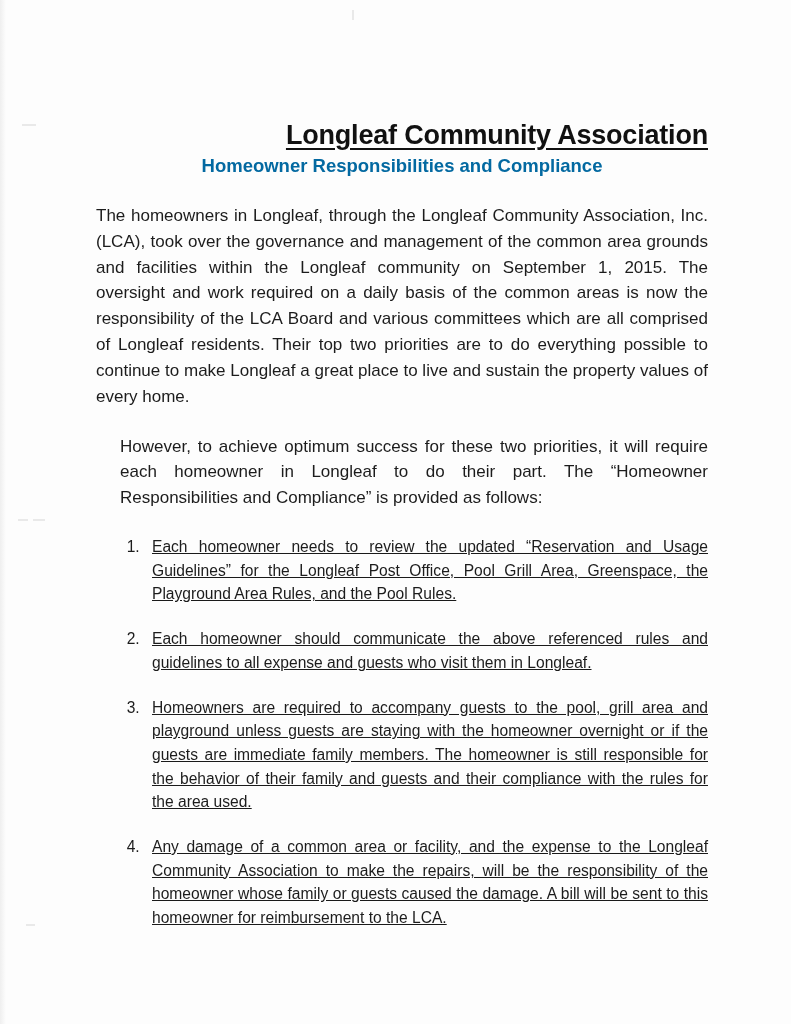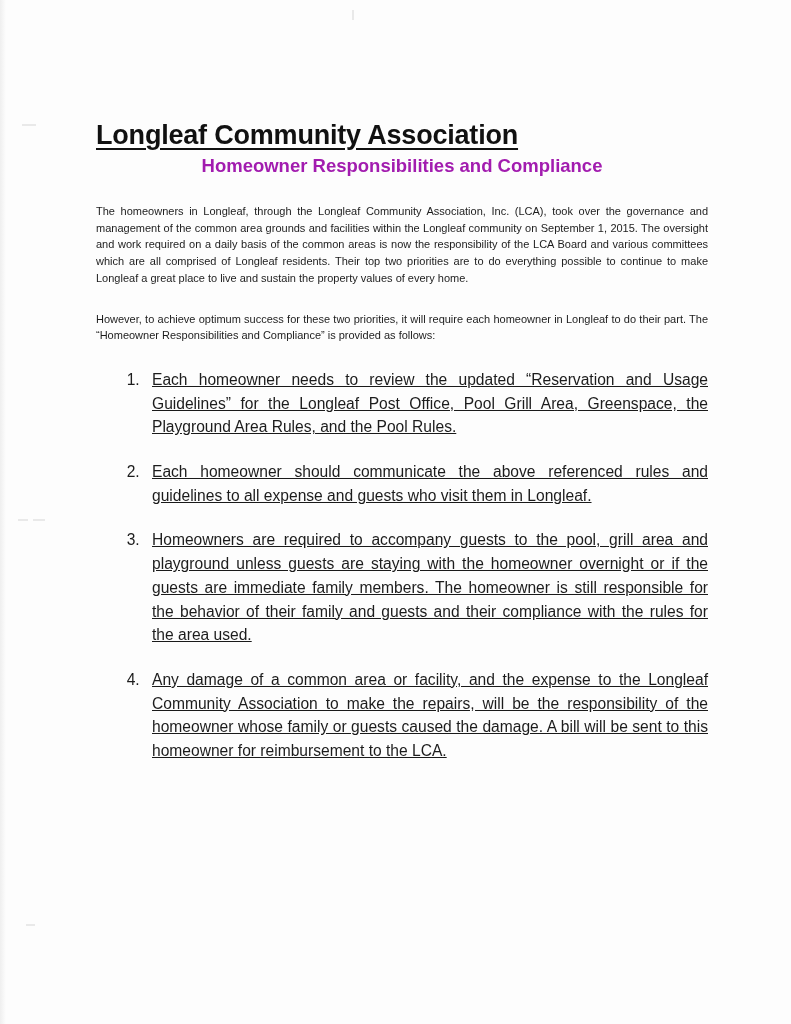--- a/index.html
+++ b/index.html
@@ -25,43 +25,44 @@
   }
   .content {
     position: absolute;
     left: 96px;
     top: 120px;
     width: 612px;
   }
   .doc-title {
     font-size: 27px;
     font-weight: bold;
-    text-align: left;
+    text-align: right;
     letter-spacing: -0.2px;
     margin: 0 0 2px 0;
     text-decoration: underline;
     text-underline-offset: 4px;
     color: #111;
   }
   .doc-subtitle {
     font-size: 18.5px;
     font-weight: bold;
     text-align: center;
     margin: 4px 0 0 0;
-    color: #a21caf;
+    color: #0369a1;
   }
   p.body-para {
-    font-size: 11px;
+    font-size: 17px;
     line-height: 1.52;
     text-align: justify;
     margin: 26px 0 0 0;
     color: #1c1c1c;
   }
   p.body-para.second {
     margin-top: 24px;
+    margin-left: 24px;
   }
   ol.numbered {
     margin: 24px 0 0 0;
     padding-left: 48px;
     list-style-position: outside;
     text-decoration: underline;
   }
   ol.numbered > li {
     font-size: 15.6px;
     line-height: 1.52;

